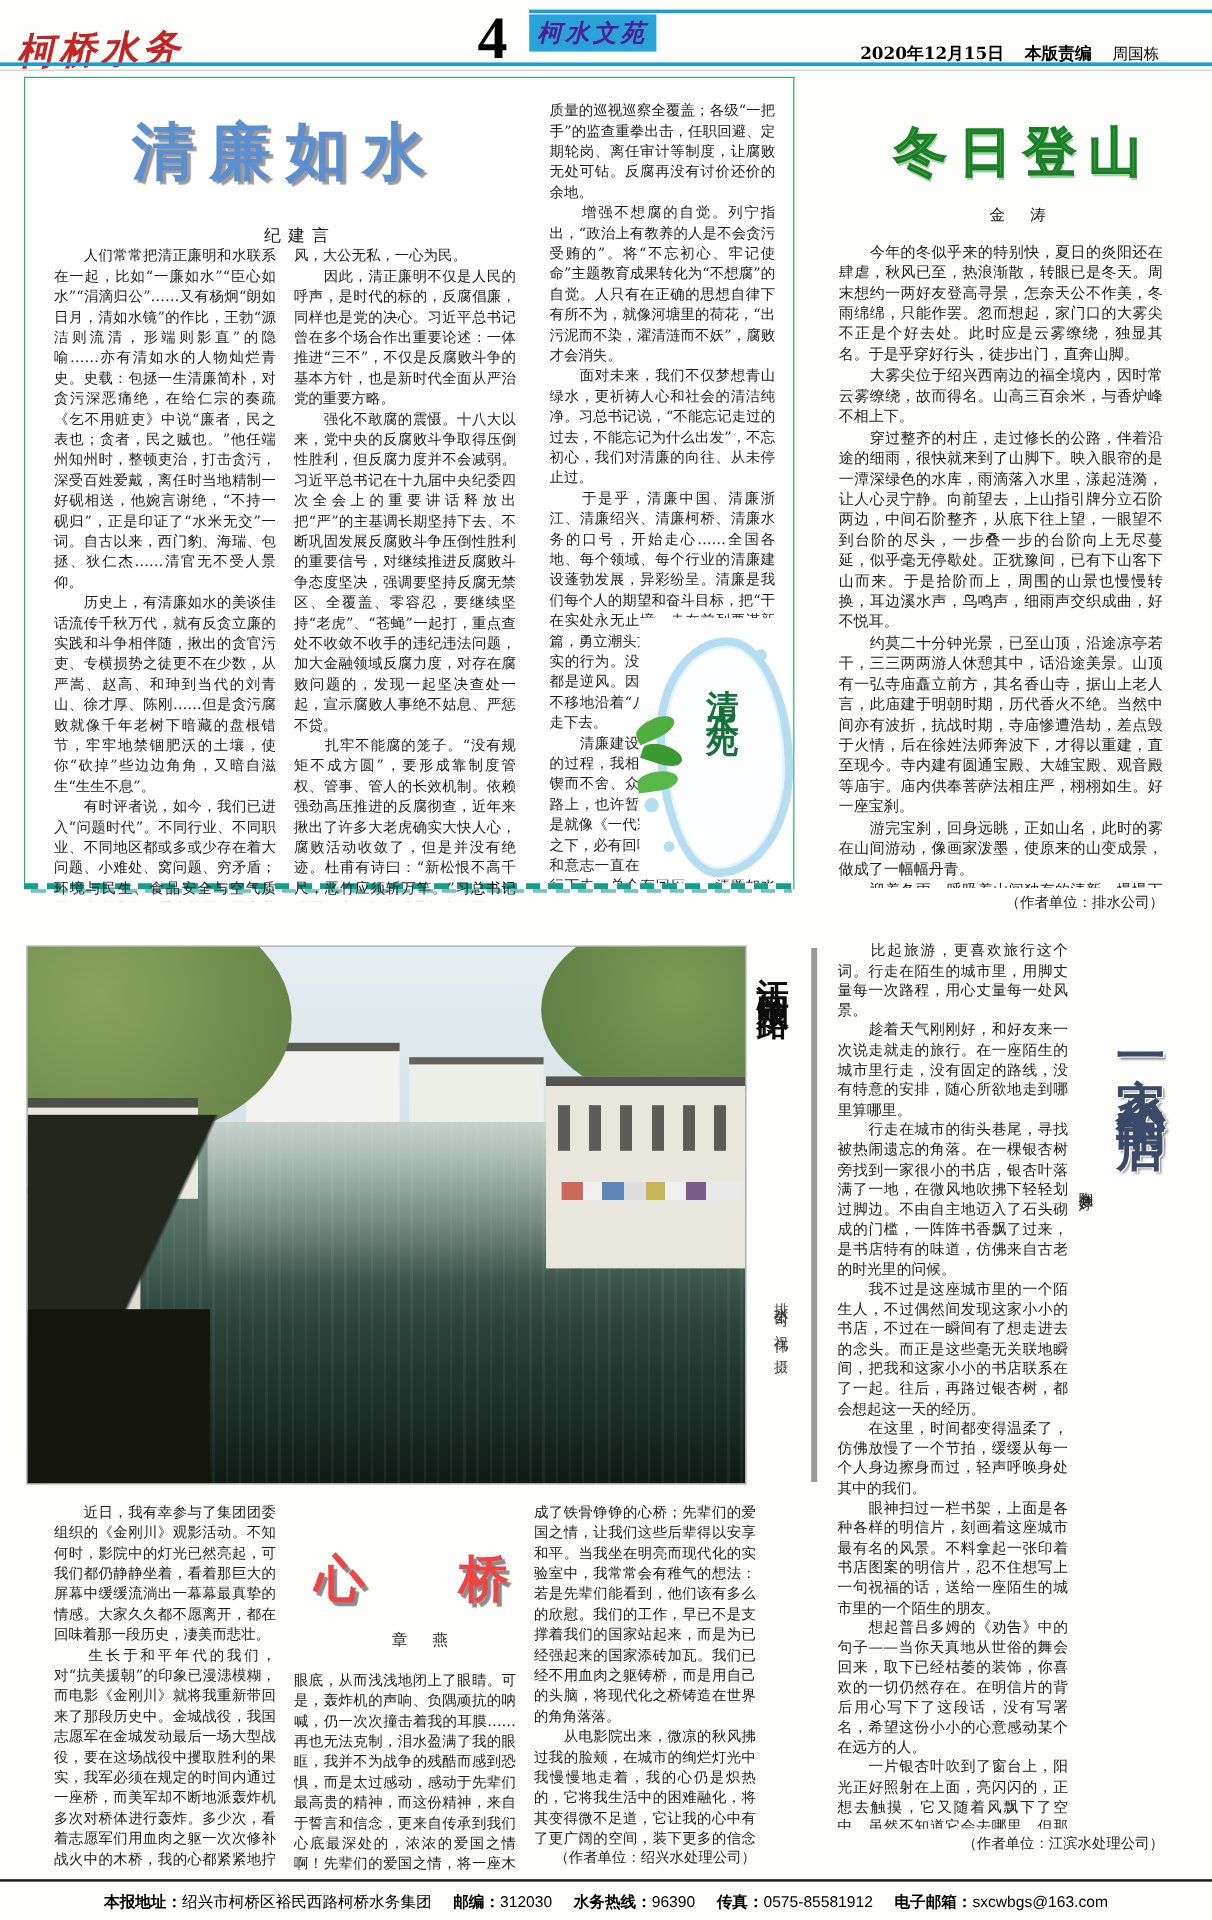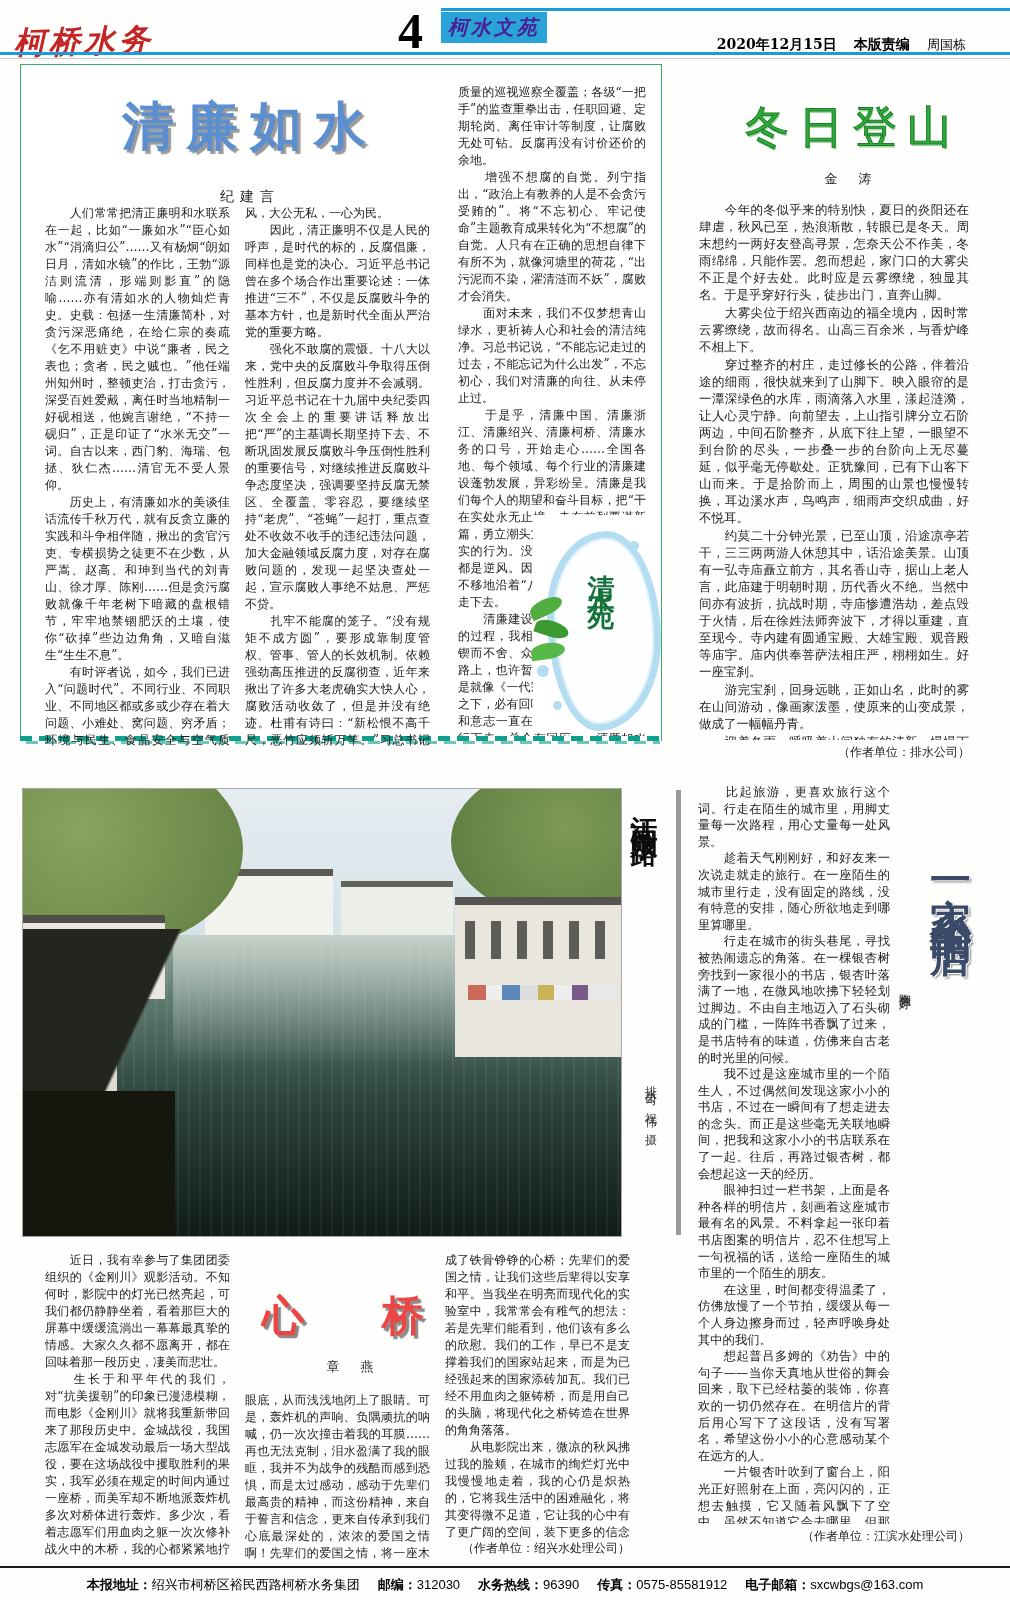--- a/index.html
+++ b/index.html
@@ -16,38 +16,38 @@
   .rule-bottom{left:0;top:52px;width:1010px;height:3px;background:#1b9cd8;}
   .rule-hair{left:0;top:58px;width:1010px;height:1px;background:#c9c9c9;}
   .dateline{left:700px;top:36px;width:300px;font-size:13px;color:#000;text-align:right;padding-right:34px;box-sizing:border-box;}
   .dateline b{font-size:14px;}
   
   .art1-box{left:20px;top:64px;width:640px;height:676px;border:1px solid #3fa96a;border-bottom:none;background:#fff;}
   .wavy{left:20px;top:736px;width:640px;height:5px;
         background:repeating-linear-gradient(90deg,#12a08e 0 12px,transparent 12px 19px);}
   .wavy2{left:20px;top:741px;width:640px;height:3px;
         background:repeating-linear-gradient(90deg,transparent 0 6px,#12a08e 6px 18px,transparent 18px 19px);opacity:.6;}
-  .art1-title{left:110px;top:92px;width:280px;text-align:center;font-size:52px;font-weight:bold;
+  .art1-title{left:110px;top:92px;width:280px;text-align:left;font-size:52px;font-weight:bold;
               color:#5b8fd0;letter-spacing:12px;text-shadow:3px 3px 1px #9a9a9a;}
   .art1-author{left:150px;top:188px;width:200px;text-align:center;font-size:14px;letter-spacing:6px;}
   .newscol{font-size:12px;line-height:17px;overflow:hidden;}
   .newscol .para{margin:0;text-align:justify;}
   .a1c1{left:45px;top:205px;width:185px;height:546px;}
   .a1c2{left:245px;top:205px;width:185px;height:546px;}
   .a1c3{left:458px;top:84px;width:188px;height:652px;}
   
   .stamp{left:533px;top:515px;width:122px;height:218px;background:#fff;}
   .splash{position:absolute;left:14px;top:16px;width:100px;height:186px;border:7px solid #b5ddf2;
           border-radius:52% 48% 55% 45%/40% 55% 45% 60%;background:#fdfeff;box-shadow:0 0 0 2px #e3f2fb inset;}
   .drop{position:absolute;border-radius:50%;background:#b5ddf2;}
   .leaf{position:absolute;width:34px;height:16px;background:#4fae3f;border-radius:50% 50% 50% 0;}
   .stamp-text{position:absolute;left:50px;top:38px;writing-mode:vertical-rl;font-size:27px;font-weight:bold;
               color:#14723a;letter-spacing:14px;}
   
-  .art2-title{left:718px;top:98px;width:270px;text-align:center;font-size:44px;font-weight:normal;color:#2fae3c;
+  .art2-title{left:718px;top:98px;width:270px;text-align:center;font-size:44px;font-weight:bold;color:#2fae3c;
               letter-spacing:10px;-webkit-text-stroke:1px #1d7c28;text-shadow:1px 2px 0 #9fd6a2;}
   .art2-author{left:760px;top:170px;width:180px;text-align:center;font-size:13px;letter-spacing:4px;}
   .a2body{left:698px;top:200px;width:272px;height:540px;font-size:12.5px;line-height:17px;overflow:hidden;}
   .a2body .para{margin:1px;text-align:justify;}
   .a2-attr{left:740px;top:744px;width:230px;}
   .attribution{font-size:12px;text-align:right;color:#222;}
   
   .photo{left:22px;top:788px;width:598px;height:447px;border:1px solid #a8a8a8;overflow:hidden;background:#cfdde4;}
   .ph{position:absolute;}
   .ph-sky{left:0;top:0;right:0;height:150px;background:linear-gradient(#e6edf1,#d5e2e8);}
@@ -179,22 +179,22 @@
   </div>
   <div class="abs photo-divider"></div>
   <div class="abs photo-caption">江南烟水路</div>
   <div class="abs photo-credit">排水公司　祝伟　摄</div>
 
   <div class="abs bk-body newscol">
       <p class="para">　　比起旅游，更喜欢旅行这个词。行走在陌生的城市里，用脚丈量每一次路程，用心丈量每一处风景。</p>
       <p class="para">　　趁着天气刚刚好，和好友来一次说走就走的旅行。在一座陌生的城市里行走，没有固定的路线，没有特意的安排，随心所欲地走到哪里算哪里。</p>
       <p class="para">　　行走在城市的街头巷尾，寻找被热闹遗忘的角落。在一棵银杏树旁找到一家很小的书店，银杏叶落满了一地，在微风地吹拂下轻轻划过脚边。不由自主地迈入了石头砌成的门槛，一阵阵书香飘了过来，是书店特有的味道，仿佛来自古老的时光里的问候。</p>
       <p class="para">　　我不过是这座城市里的一个陌生人，不过偶然间发现这家小小的书店，不过在一瞬间有了想走进去的念头。而正是这些毫无关联地瞬间，把我和这家小小的书店联系在了一起。往后，再路过银杏树，都会想起这一天的经历。</p>
+      <p class="para">　　在这里，时间都变得温柔了，仿佛放慢了一个节拍，缓缓从每一个人身边擦身而过，轻声呼唤身处其中的我们。</p>
       <p class="para">　　眼神扫过一栏书架，上面是各种各样的明信片，刻画着这座城市最有名的风景。不料拿起一张印着书店图案的明信片，忍不住想写上一句祝福的话，送给一座陌生的城市里的一个陌生的朋友。</p>
-      <p class="para">　　在这里，时间都变得温柔了，仿佛放慢了一个节拍，缓缓从每一个人身边擦身而过，轻声呼唤身处其中的我们。</p>
       <p class="para">　　想起普吕多姆的《劝告》中的句子——当你天真地从世俗的舞会回来，取下已经枯萎的装饰，你喜欢的一切仍然存在。在明信片的背后用心写下了这段话，没有写署名，希望这份小小的心意感动某个在远方的人。</p>
       <p class="para">　　一片银杏叶吹到了窗台上，阳光正好照射在上面，亮闪闪的，正想去触摸，它又随着风飘下了空中。虽然不知道它会去哪里，但那会是由无数个不经意的瞬间联系起来的地方。</p>
     </div>
   <div class="abs bk-attr attribution">（作者单位：江滨水处理公司）</div>
   <div class="abs bk-title">一家小小的书店</div>
   <div class="abs bk-author">陶梦婷</div>
 
   <div class="abs xq-title">心　桥</div>
   <div class="abs xq-author">章　燕</div>
   <div class="abs newscol xqc1">

